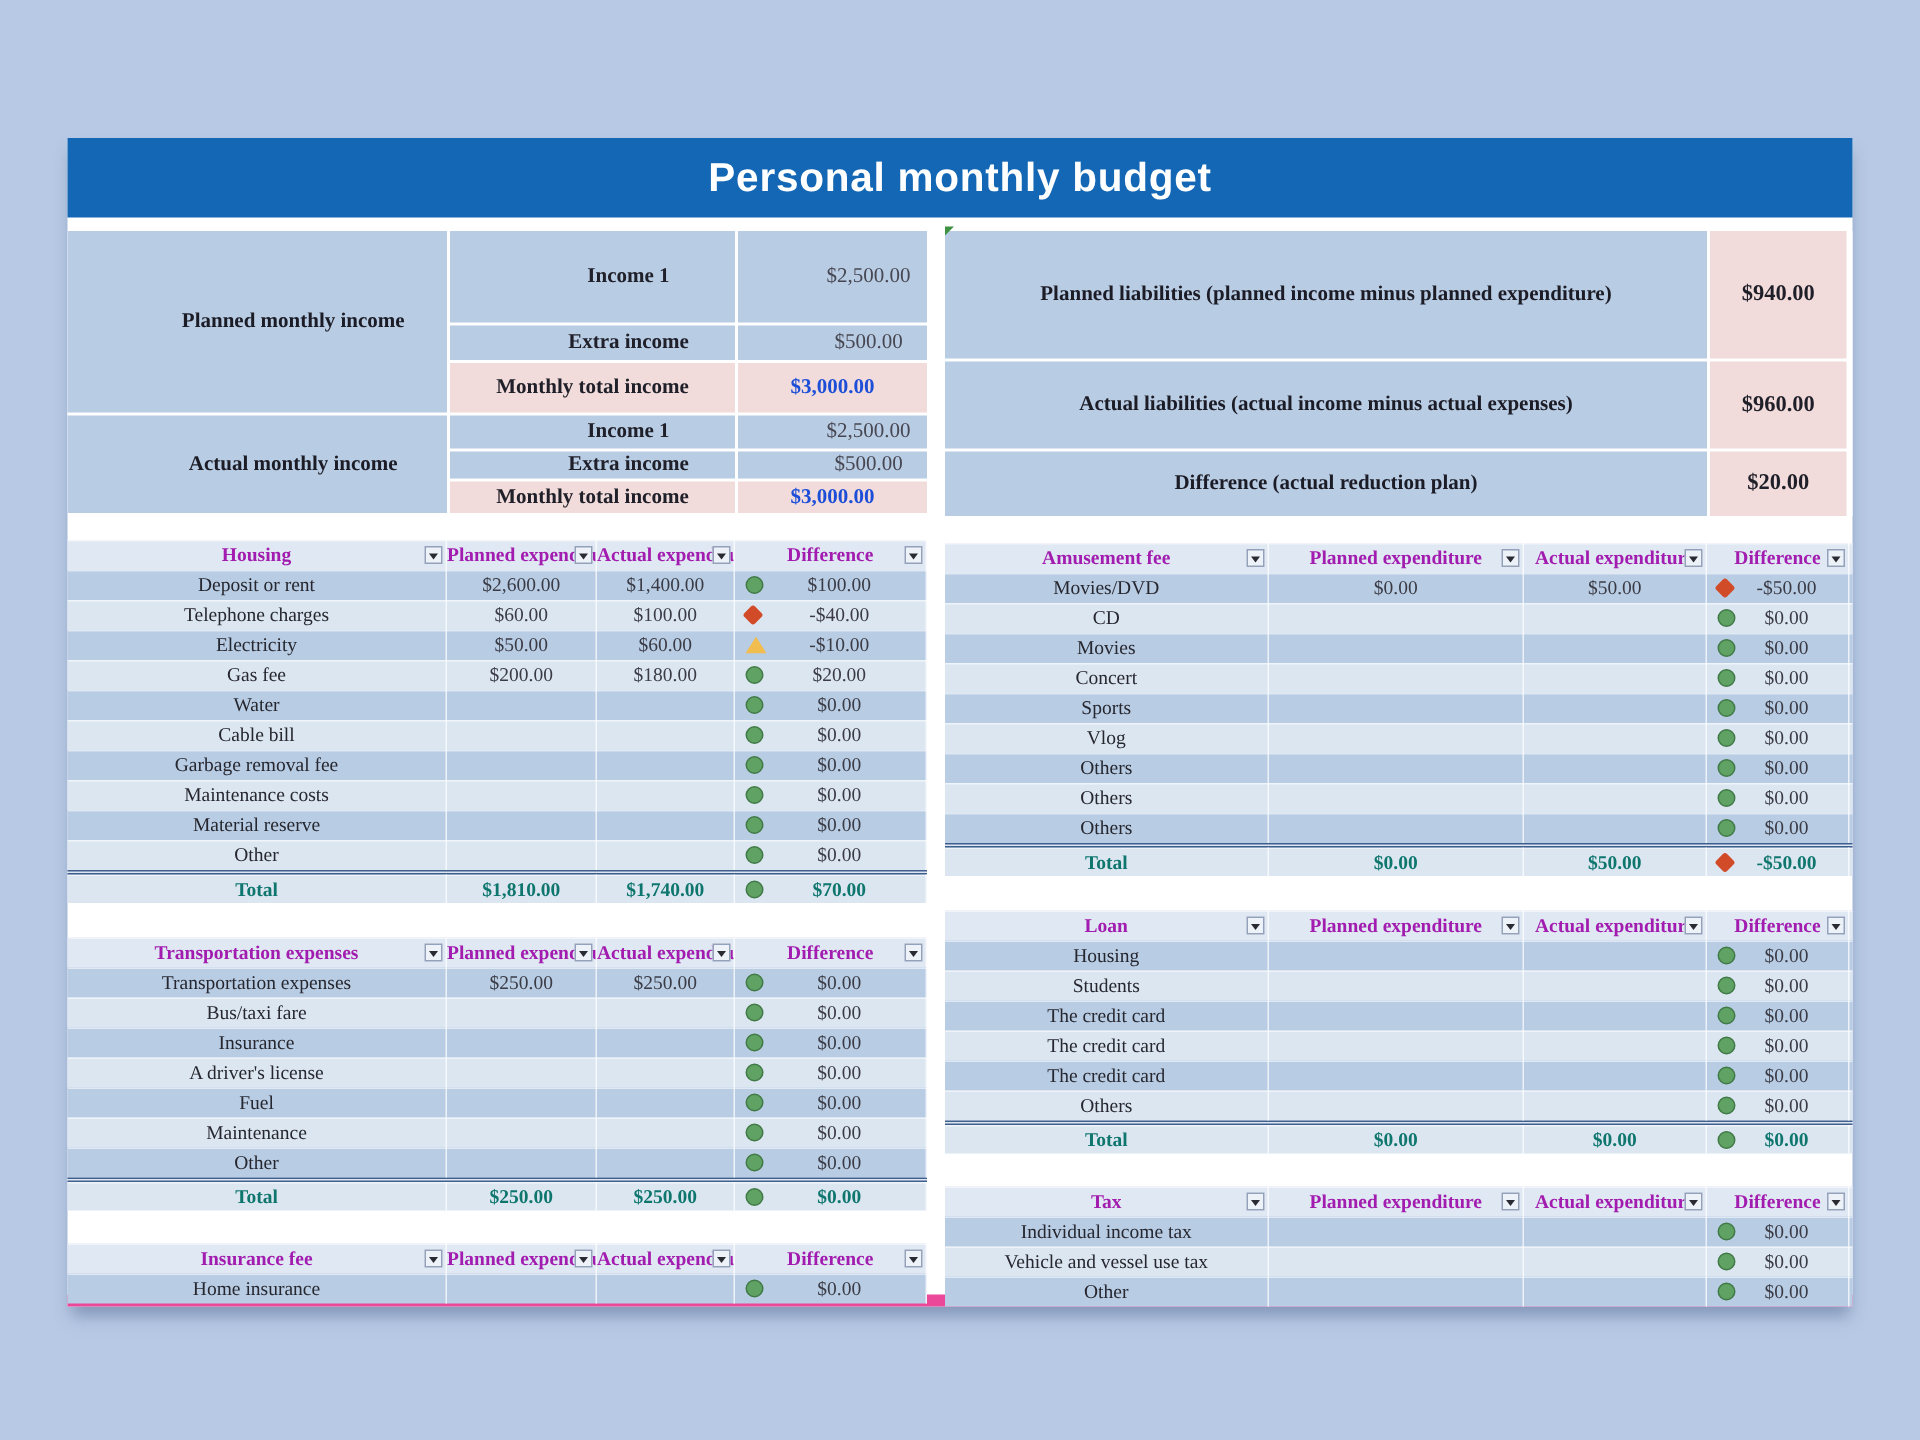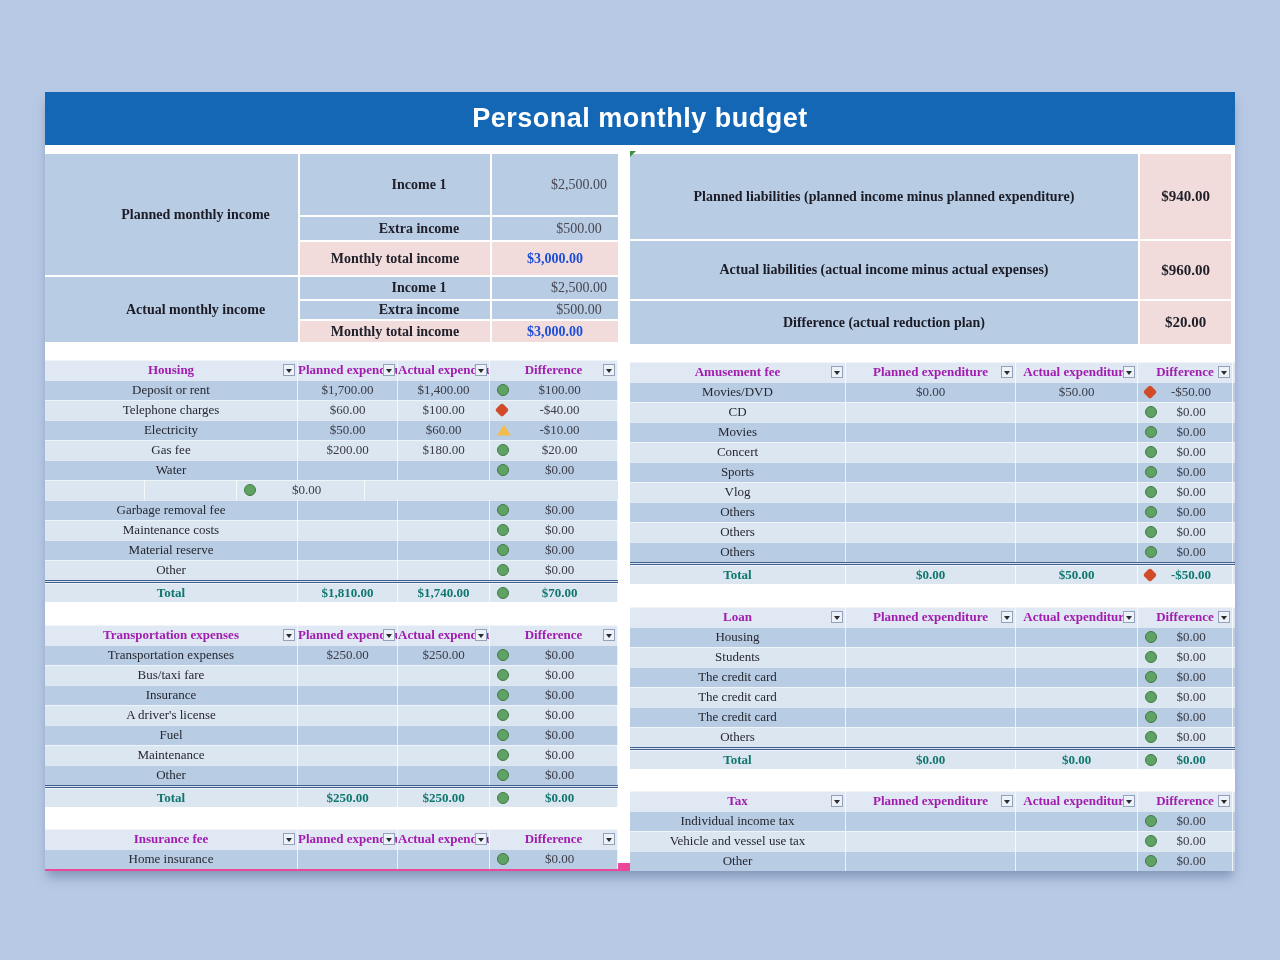--- a/index.html
+++ b/index.html
@@ -107,21 +107,21 @@
               <div class="htxt">Actual expenditure</div>
               <div class="filter"></div>
             </div>
             <div class="tcell hcell c3">
               <div class="htxt">Difference</div>
               <div class="filter"></div>
             </div>
           </div>
           <div class="trow dark">
             <div class="tcell c0 name">Deposit or rent</div>
-            <div class="tcell c1 num">$1,700.00</div>
+            <div class="tcell c1 num">$2,600.00</div>
             <div class="tcell c2 num">$1,400.00</div>
             <div class="tcell c3 diff">
               <div class="stat green-circle"></div>
               <div class="dval">$100.00</div>
             </div>
           </div>
           <div class="trow light">
             <div class="tcell c0 name">Telephone charges</div>
             <div class="tcell c1 num">$60.00</div>
             <div class="tcell c2 num">$100.00</div>
@@ -151,20 +151,21 @@
           <div class="trow dark">
             <div class="tcell c0 name">Water</div>
             <div class="tcell c1 num"></div>
             <div class="tcell c2 num"></div>
             <div class="tcell c3 diff">
               <div class="stat green-circle"></div>
               <div class="dval">$0.00</div>
             </div>
           </div>
           <div class="trow light">
+            <div class="tcell c0 name">Cable bill</div>
             <div class="tcell c1 num"></div>
             <div class="tcell c2 num"></div>
             <div class="tcell c3 diff">
               <div class="stat green-circle"></div>
               <div class="dval">$0.00</div>
             </div>
           </div>
           <div class="trow dark">
             <div class="tcell c0 name">Garbage removal fee</div>
             <div class="tcell c1 num"></div>

